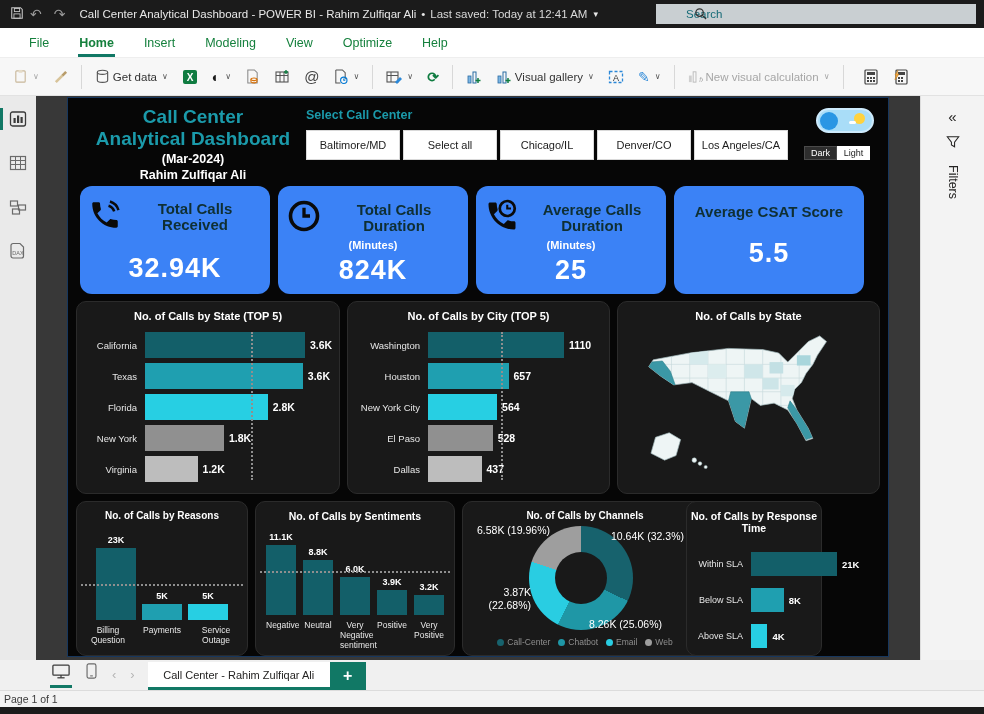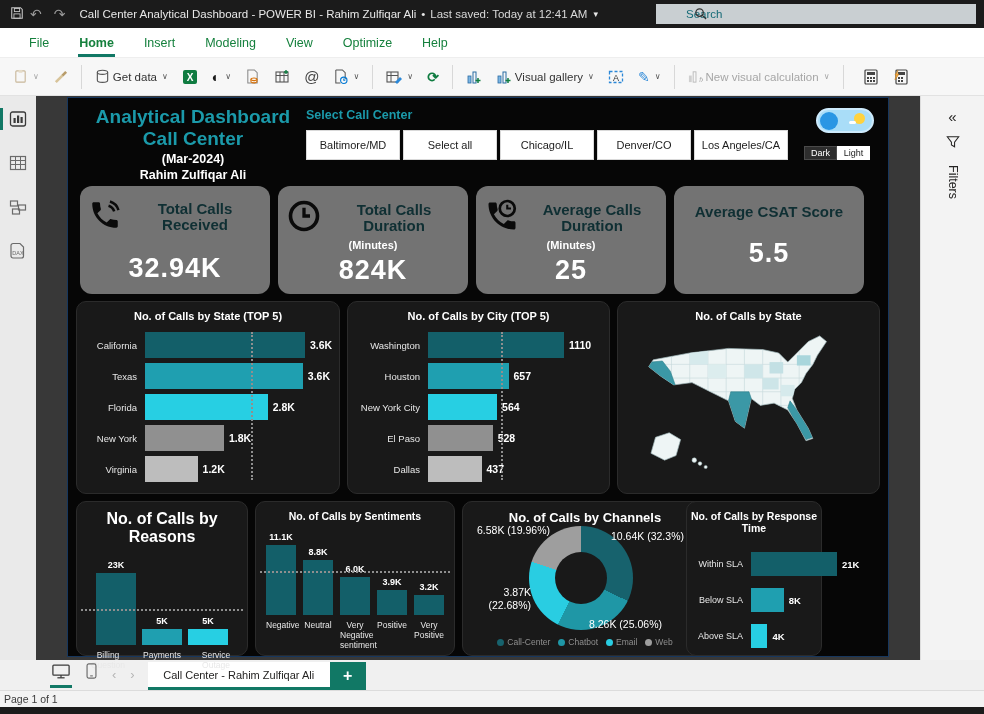--- a/index.html
+++ b/index.html
@@ -74,21 +74,21 @@
   .daynight .cloud { position:absolute; right:16px; top:11px; width:7px; height:3px;
     border-radius:2px; background:#ffffff; }
 
   .theme-btns { position:absolute; left:736px; top:48px; display:flex; }
   .tbtn { width:33px; height:14px; font-size:9px; display:flex; align-items:center;
     justify-content:center; cursor:pointer; }
   .tbtn.dark { background:#2d2d2d; color:#ffffff; border:1px solid #4a4a4a; }
   .tbtn.light { background:#ffffff; color:#1c1c1c; border:1px solid #ffffff; }
 
   
-  .kpi { position:absolute; top:88px; width:190px; height:108px; background:#737373;
+  .kpi { position:absolute; top:88px; width:190px; height:108px; background:#3b82f6;
     border-radius:12px; padding:12px 8px 10px; text-align:center; }
   .kpi .head { display:flex; align-items:center; justify-content:center; gap:6px; }
   .kpi .ttl { color:#0f2f33; font-size:15px; font-weight:bold; line-height:1.1; }
   .kpi .unit { color:#ffffff; font-size:11px; font-weight:bold; min-height:13px; margin-top:1px; }
   .kpi .val { color:#ffffff; font-size:27px; font-weight:bold; letter-spacing:1px; margin-top:3px; }
 
   
   .panel { position:absolute; background:#191919; border:1px solid #2b2b2b; border-radius:10px; }
   .ptitle { text-align:center; color:#ffffff; font-size:11px; font-weight:bold; margin-top:8px; }
 
@@ -352,22 +352,22 @@
           <path d="M4 1.5 h7 l3.5 3.5 v9 a2 2 0 0 1 -2 2 h-8.5 a2 2 0 0 1 -2 -2 v-10.5 a2 2 0 0 1 2 -2 Z" fill="none" stroke="#6a6a6a" stroke-width="1.2"></path>
           <text x="9" y="13" font-size="5.5" fill="#6a6a6a" text-anchor="middle">DAX</text>
         </svg>
     </span>
   </div>
 
   <div class="canvas">
     <div class="page">
 
       <div class="dash-title">
+        <div class="l1">Call Center</div>
         <div class="l1">Analytical Dashboard</div>
-        <div class="l1">Call Center</div>
         <div class="l2">(Mar-2024)</div>
         <div class="l2">Rahim Zulfiqar Ali</div>
       </div>
 
       <div class="slicer-label">Select Call Center</div>
       <div class="slicer-row">
         <div class="slicer-btn">Baltimore/MD</div>
         <div class="slicer-btn">Select all</div>
         <div class="slicer-btn">Chicago/IL</div>
         <div class="slicer-btn">Denver/CO</div>
@@ -558,21 +558,21 @@
             </g>
             <path d="M18,96 L30,92 L40,98 L36,112 L26,116 L14,110 Z" fill="#eef5f5" stroke="#9fb6b9" stroke-width="0.6"></path>
             <circle cx="52" cy="116" r="2" fill="#eef5f5" stroke="#9fb6b9" stroke-width="0.5"></circle>
             <circle cx="57" cy="119" r="1.6" fill="#eef5f5" stroke="#9fb6b9" stroke-width="0.5"></circle>
             <circle cx="62" cy="122" r="1.4" fill="#eef5f5" stroke="#9fb6b9" stroke-width="0.5"></circle>
           </svg>
         </div>
       </div>
 
       <div class="panel" style="left:8px; top:403px; width:172px; height:155px">
-        <div class="ptitle" style="font-size:16px">No. of Calls by Reasons</div>
+        <div class="ptitle" style="font-size:10px">No. of Calls by Reasons</div>
         <div>
             <div class="cplot" style="height: 87px; gap: 6px; margin-top: 12px;">
               <div class="ccol" style="width: 40px;">
                 <span class="cval">23K</span>
                 <div class="cbar" style="height:72.0px;background:#135f69"></div>
               </div>
               <div class="ccol" style="width: 40px;">
                 <span class="cval">5K</span>
                 <div class="cbar" style="height:15.7px;background:#1f9fb0"></div>
               </div>
@@ -620,21 +620,21 @@
               <div class="ccat" style="width: 30px;">Negative</div>
               <div class="ccat" style="width: 30px;">Neutral</div>
               <div class="ccat" style="width: 30px;">Very Negative sentiment</div>
               <div class="ccat" style="width: 30px;">Positive</div>
               <div class="ccat" style="width: 30px;">Very Positive</div>
             </div>
           </div>
       </div>
 
       <div class="panel" style="left:394px; top:403px; width:246px; height:155px">
-        <div class="ptitle" style="font-size:13px">No. of Calls by Channels</div>
+        <div class="ptitle" style="font-size:10px">No. of Calls by Channels</div>
         <div class="donut" style="background: conic-gradient(rgb(23, 98, 109) 0%, rgb(23, 98, 109) 32.3%, rgb(31, 151, 166) 32.3%, rgb(31, 151, 166) 57.36%, rgb(41, 205, 226) 57.36%, rgb(41, 205, 226) 80.04%, rgb(158, 158, 158) 80.04%, rgb(158, 158, 158) 100%);">
           <div class="hole"></div>
         </div>
         <span class="dlabel tl">6.58K (19.96%)</span>
         <span class="dlabel tr">10.64K (32.3%)</span>
         <span class="dlabel bl">3.87K (22.68%)</span>
         <span class="dlabel br">8.26K (25.06%)</span>
         <div class="legend">
           <span class="leg-item">
               <span class="dot" style="background: rgb(23, 98, 109);"></span>

